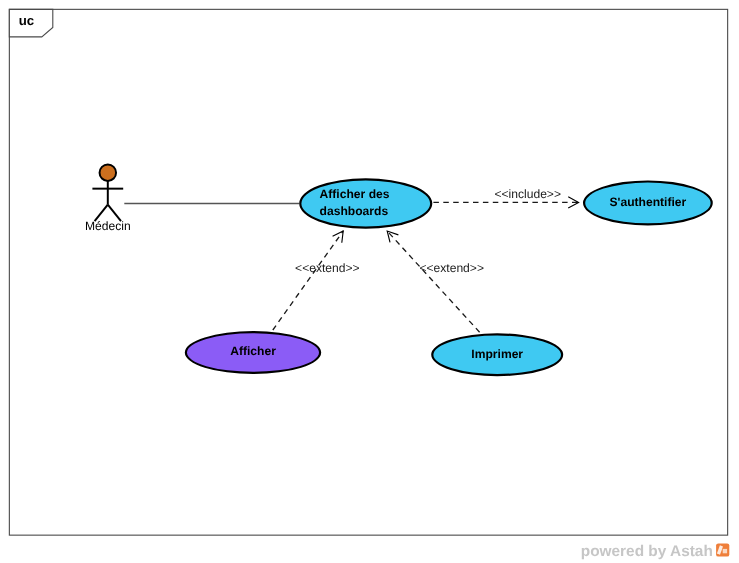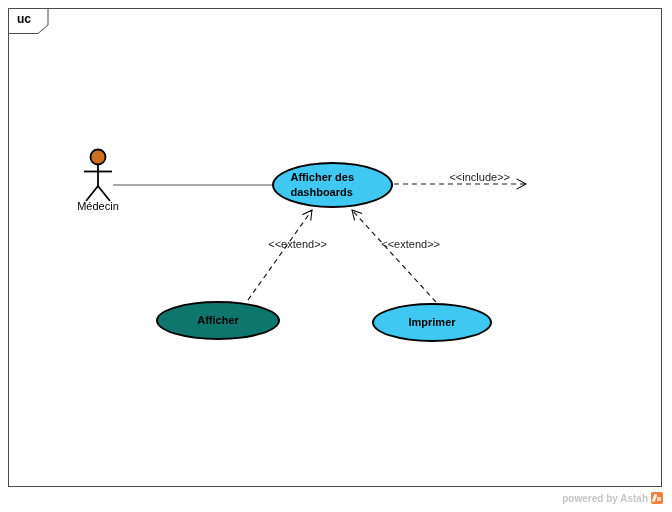--- a/index.html
+++ b/index.html
@@ -71,21 +71,21 @@
 
   .watermark {
     position: absolute;
     top: 492px;
     right: 9px;
     display: flex;
     align-items: center;
     gap: 3px;
   }
   .watermark-text {
-    font-size: 10px;
+    font-size: 14px;
     font-weight: bold;
     color: #c6c6c6;
   }
   .astah-logo {
     width: 12px; height: 12px;
     border-radius: 2px;
     position: relative;
     overflow: hidden;
   }
   .astah-logo::before {
@@ -140,26 +140,29 @@
   </svg>
 
   <span class="frame-tab-text">uc</span>
 
   <div class="actor-label">Médecin</div>
 
   <div class="usecase" style="left:272px; top:162px; width:121px; height:46px; background:#3fc9f2;">
     <span class="uc-label" style="width:84px;">Afficher des dashboards</span>
   </div>
 
+  <div class="usecase single" style="left:530px; top:164px; width:118px; height:41px; background:#3fc9f2;">
+    <span class="uc-label">S'authentifier</span>
+  </div>
 
-  <div class="usecase single" style="left:156px; top:301px; width:124px; height:39px; background:#0f766e;">
+  <div class="usecase single" style="left:168px; top:301px; width:124px; height:39px; background:#8b5cf6;">
     <span class="uc-label">Afficher</span>
   </div>
 
-  <div class="usecase single" style="left:372px; top:303px; width:120px; height:39px; background:#3fc9f2;">
+  <div class="usecase single" style="left:392px; top:303px; width:120px; height:39px; background:#3fc9f2;">
     <span class="uc-label">Imprimer</span>
   </div>
 
   <div class="stereotype" style="left:410px; top:171px; width:100px;">&lt;&lt;include&gt;&gt;</div>
 
   <div class="stereotype" style="left:227px; top:238px; width:100px;">&lt;&lt;extend&gt;&gt;</div>
 
   <div class="stereotype" style="left:340px; top:238px; width:100px;">&lt;&lt;extend&gt;&gt;</div>
 
   <div class="watermark">

